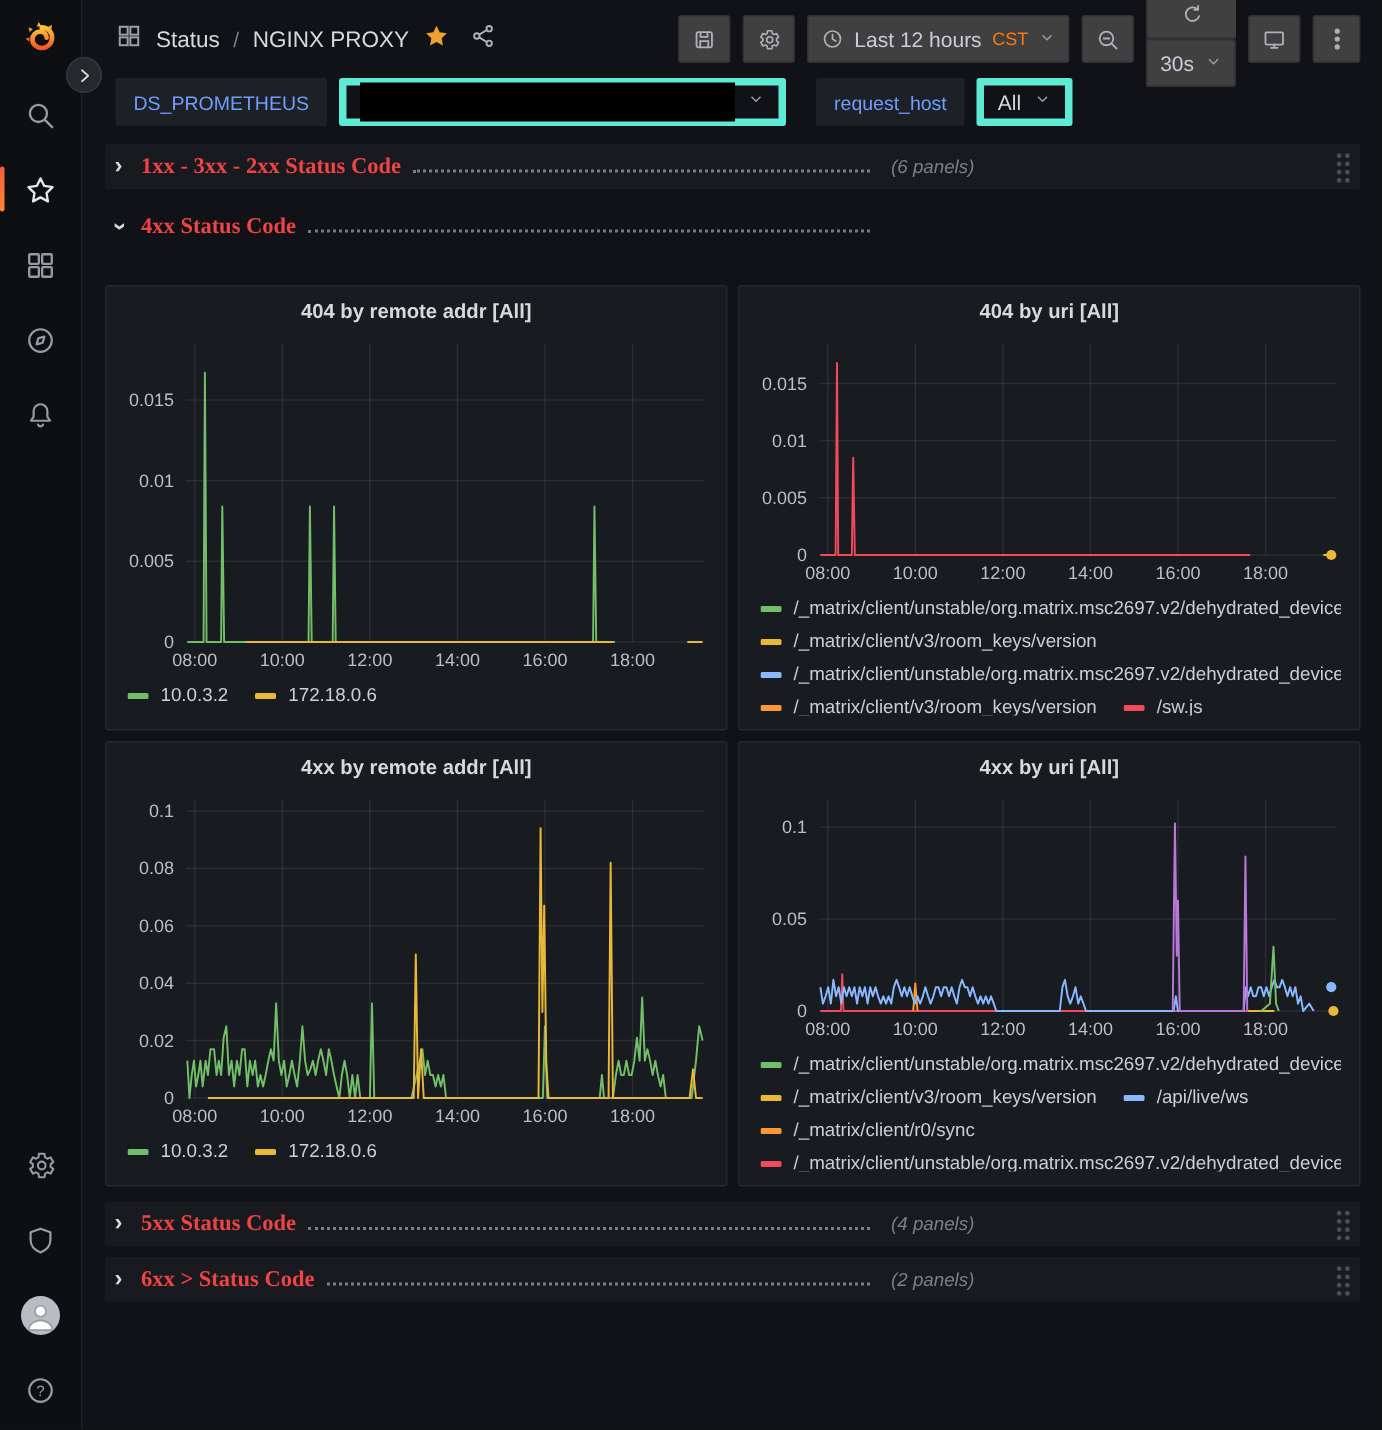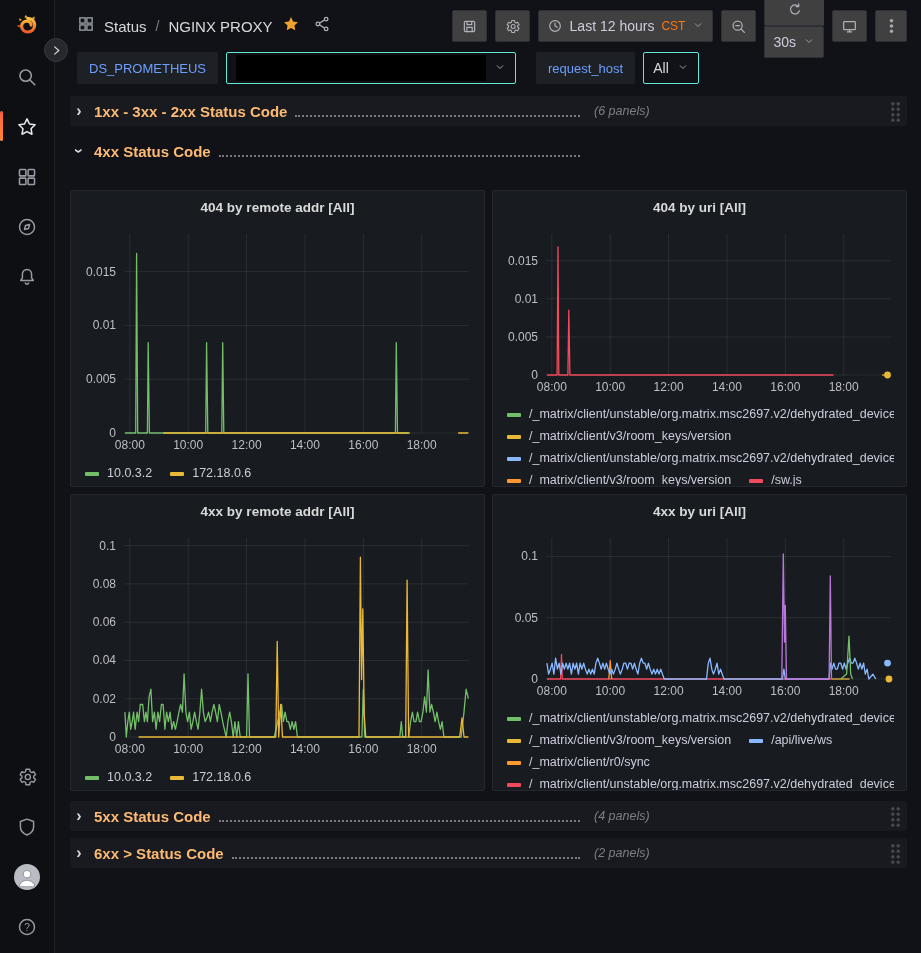--- a/index.html
+++ b/index.html
@@ -31,40 +31,40 @@
   .btn svg { stroke:#aeb1b8; }
   .tz { color:#ff780a; font-size:12px; font-weight:400; }
   .btn-group { display:flex;flex-direction:column; }
   .btn-group .btn:first-child { border-right:none; border-radius:2px 0 0 2px; }
   .btn-group .btn:last-child { border-radius:0 2px 2px 0; }
   .kebab { padding:0 6px; }
 
   
   .subnav { height:38px; display:flex; align-items:center; gap:8px; padding:0 32px 6px 22px; }
   .var-label { height:32px; display:flex; align-items:center; padding:0 12px; background:#1d2025; border-radius:2px; color:#6e9fff; font-size:13px; font-weight:500; cursor:pointer; }
-  .var-select { height:32px; display:flex; align-items:center; gap:8px; padding:0 9px; background:#111217; border:1px solid #5eead4; border-radius:2px; cursor:pointer; }
+  .var-select { height:32px; display:flex; align-items:center; gap:8px; padding:0 9px; background:#111217; border:5px solid #5eead4; border-radius:2px; cursor:pointer; }
   .redacted { width:250px; height:26px; background:#000; }
   .var-value { font-size:14px; color:#d8d9da; }
   .chev-sm svg { stroke:#9a9ea6; }
 
   
   .content { flex:1; padding:6px 14px 0 15px; overflow:hidden; }
   .dash-row { height:30px; display:flex; align-items:center; gap:8px; padding:0 6px 0 2px; margin-bottom:7px; cursor:pointer; }
   .dash-row.collapsed { background:rgba(204,204,220,0.045); border-radius:2px; }
   .dash-row.expanded { margin-top:10px; margin-bottom:24px; }
   .row-chev { color:#d8d9da; font-size:16px; font-weight:700; width:14px; text-align:center; }
   .row-chev.down { display:inline-block; transform:rotate(90deg); }
   .row-title-wrap { display:flex; align-items:baseline; width:492px; min-width:0; }
-  .row-title { font-size:15px; font-weight:700; color:#fdba74; white-space:nowrap; }
+  .row-title { font-size:15px; font-weight:700; color:#ef4444; white-space:nowrap;font-family:Liberation Serif, serif; }
   .leader { flex:1; border-bottom:2px dotted rgba(204,204,220,0.55); margin:0 6px 3px 8px; }
   .panel-count { font-size:12.5px; font-style:italic; color:#7b7f87; }
   .drag { margin-left:auto; width:11px; height:21px; background-image:radial-gradient(circle, #4a4d53 1.4px, transparent 1.6px); background-size:5.5px 5.5px; cursor:grab; }
 
   .panel-grid { display:grid; grid-template-columns:1fr 1fr; gap:7px; margin-bottom:10px; }
-  .panel { background:#181b1f; border:1px solid #25272e; border-radius:2px; height:297px; padding:5px 2px 0 2px; overflow:hidden; display:flex; flex-direction:column;justify-content:space-between; }
+  .panel { background:#181b1f; border:1px solid #25272e; border-radius:2px; height:297px; padding:5px 2px 0 2px; overflow:hidden; display:flex; flex-direction:column; }
   .panel-title { font-size:13.5px; font-weight:600; color:#d8d9da; text-align:center; padding:4px 0 6px 0; cursor:pointer; }
   .chart { display:block; margin:0 auto; }
   .legend { display:flex; flex-wrap:wrap; column-gap:18px; row-gap:5px; padding:6px 10px 4px 12px; overflow:hidden; align-content:flex-start; }
   .legend.tall { max-height:86px; }
   .legend-item { display:inline-flex; align-items:center; gap:8px; max-width:100%; overflow:hidden; white-space:nowrap; font-size:12.5px; color:#ccccdc; cursor:pointer; line-height:17px; }
   .swatch { flex:0 0 14px; width:14px; height:4px; border-radius:1px; display:inline-block; }
   text { font-family:"Liberation Sans", sans-serif; }
 </style>
 </head>
 <body>

